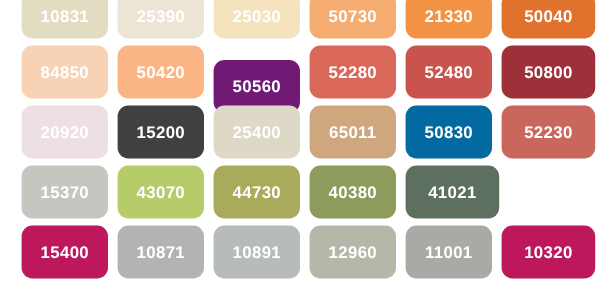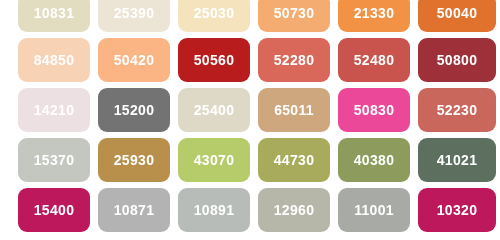--- a/index.html
+++ b/index.html
@@ -90,59 +90,56 @@
         <span class="swatch-label" style="color: rgb(255, 255, 255);">50040</span>
       </div>
     </div>
     <div class="swatch-row">
       <div class="swatch" style="background: rgb(247, 210, 180);">
         <span class="swatch-label" style="color: rgb(255, 255, 255);">84850</span>
       </div>
       <div class="swatch" style="background: rgb(251, 181, 132);">
         <span class="swatch-label" style="color: rgb(255, 255, 255);">50420</span>
       </div>
-      <div class="swatch" style="background: #b91c1c;">
+      <div class="swatch" style="background: #701a75; margin-top: 12px;">
         <span class="swatch-label" style="color: rgb(255, 255, 255);">50560</span>
       </div>
       <div class="swatch" style="background: rgb(217, 104, 90);">
         <span class="swatch-label" style="color: rgb(255, 255, 255);">52280</span>
       </div>
       <div class="swatch" style="background: rgb(201, 84, 77);">
         <span class="swatch-label" style="color: rgb(255, 255, 255);">52480</span>
       </div>
       <div class="swatch" style="background: rgb(158, 48, 57);">
         <span class="swatch-label" style="color: rgb(255, 255, 255);">50800</span>
       </div>
     </div>
     <div class="swatch-row">
       <div class="swatch" style="background: rgb(236, 224, 226);">
-        <span class="swatch-label" style="color: rgb(255, 255, 255);">14210</span>
+        <span class="swatch-label" style="color: rgb(255, 255, 255);">20920</span>
       </div>
-      <div class="swatch" style="background: #737373;">
+      <div class="swatch" style="background: #404040;">
         <span class="swatch-label" style="color: rgb(255, 255, 255);">15200</span>
       </div>
       <div class="swatch" style="background: rgb(221, 217, 198);">
         <span class="swatch-label" style="color: rgb(255, 255, 255);">25400</span>
       </div>
       <div class="swatch" style="background: rgb(206, 167, 127);">
         <span class="swatch-label" style="color: rgb(255, 255, 255);">65011</span>
       </div>
-      <div class="swatch" style="background: #ec4899;">
+      <div class="swatch" style="background: #0369a1;">
         <span class="swatch-label" style="color: rgb(255, 255, 255);">50830</span>
       </div>
       <div class="swatch" style="background: rgb(201, 103, 92);">
         <span class="swatch-label" style="color: rgb(255, 255, 255);">52230</span>
       </div>
     </div>
     <div class="swatch-row">
       <div class="swatch" style="background: rgb(196, 199, 192);">
         <span class="swatch-label" style="color: rgb(255, 255, 255);">15370</span>
-      </div>
-      <div class="swatch" style="background: rgb(184, 144, 75);">
-        <span class="swatch-label" style="color: rgb(255, 255, 255);">25930</span>
       </div>
       <div class="swatch" style="background: rgb(182, 203, 106);">
         <span class="swatch-label" style="color: rgb(255, 255, 255);">43070</span>
       </div>
       <div class="swatch" style="background: rgb(168, 171, 92);">
         <span class="swatch-label" style="color: rgb(255, 255, 255);">44730</span>
       </div>
       <div class="swatch" style="background: rgb(141, 155, 92);">
         <span class="swatch-label" style="color: rgb(255, 255, 255);">40380</span>
       </div>

